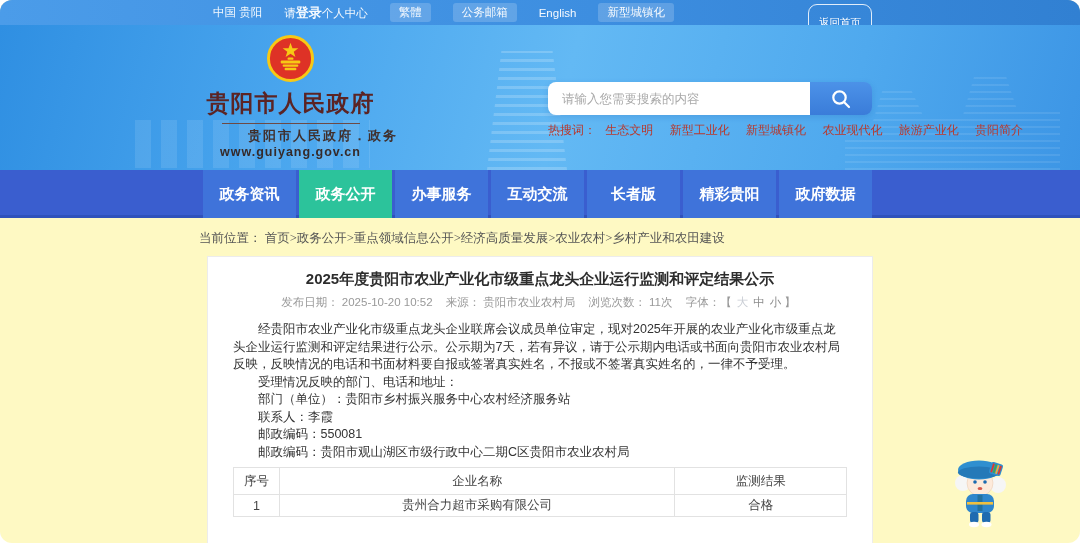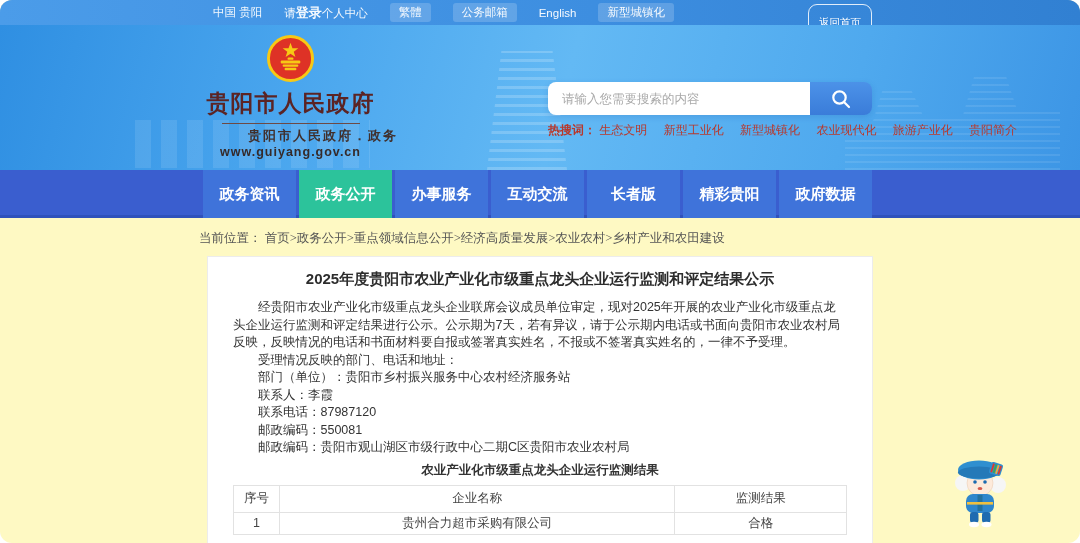--- a/index.html
+++ b/index.html
@@ -71,21 +71,21 @@
     font-size: 12.5px; color: #333; padding: 9px 14px;
     font-family: "Liberation Sans", "DejaVu Sans", sans-serif;
   }
   .search-box input::placeholder { color: #a9a9a9; }
   .search-btn {
     width: 62px; border: none; cursor: pointer;
     background: linear-gradient(180deg, #4c92e8, #3a7cd9);
     display: flex; align-items: center; justify-content: center;
   }
   .hot-words { margin-top: 7px; font-size: 12px; white-space: nowrap; }
-  .hot-words .hot-label { color: #b8382c; font-weight: bold; margin-right: 0; }
+  .hot-words .hot-label { color: #b8382c; font-weight: normal; margin-right: 6px; }
   .hot-words a { color: #b8382c; text-decoration: none; margin-right: 13px; cursor: pointer; }
   
   .nav {
     position: absolute; top: 170px; left: 0; right: 0; height: 48px;
     background: #3a5ecf;
     box-shadow: inset 0 -3px 0 rgba(10,40,120,.22);
   }
   .nav-items { position: absolute; left: 203px; top: 0; height: 48px; display: flex; gap: 3px; }
   .nav-item {
     width: 93px; height: 48px; background: #3f73da;
@@ -198,32 +198,36 @@
   </div>
 
   <div class="breadcrumb">
     <span class="bc-label">当前位置：</span>
     <span class="bc-path">首页&gt;政务公开&gt;重点领域信息公开&gt;经济高质量发展&gt;农业农村&gt;乡村产业和农田建设</span>
   </div>
 
   <div class="card">
     <div class="article-title">2025年度贵阳市农业产业化市级重点龙头企业运行监测和评定结果公示</div>
 
+    <div class="article-meta">
+      <span>发布日期：</span><span class="gap">2025-10-20 10:52</span>
+      <span>来源：</span><span class="gap">贵阳市农业农村局</span>
+      <span>浏览次数：</span><span class="gap">11次</span>
+      <span>字体：【</span><span class="font-size-btn font-large">大</span><span class="font-size-btn font-medium">中</span><span class="font-size-btn font-small">小</span><span>】</span>
+    </div>
 
     <div class="article-body">
       <p>经贵阳市农业产业化市级重点龙头企业联席会议成员单位审定，现对2025年开展的农业产业化市级重点龙头企业运行监测和评定结果进行公示。公示期为7天，若有异议，请于公示期内电话或书面向贵阳市农业农村局反映，反映情况的电话和书面材料要自报或签署真实姓名，不报或不签署真实姓名的，一律不予受理。</p>
       <p>受理情况反映的部门、电话和地址：</p>
       <p>部门（单位）：贵阳市乡村振兴服务中心农村经济服务站</p>
       <p>联系人：李霞</p>
-      <p>联系电话：87987120</p>
       <p>邮政编码：550081</p>
       <p>邮政编码：贵阳市观山湖区市级行政中心二期C区贵阳市农业农村局</p>
     </div>
 
-    <div class="table-caption">农业产业化市级重点龙头企业运行监测结果</div>
 
     <table class="result-table">
       <thead>
         <tr>
           <th class="col-no">序号</th>
           <th class="col-name">企业名称</th>
           <th class="col-result">监测结果</th>
         </tr>
       </thead>
       <tbody>

